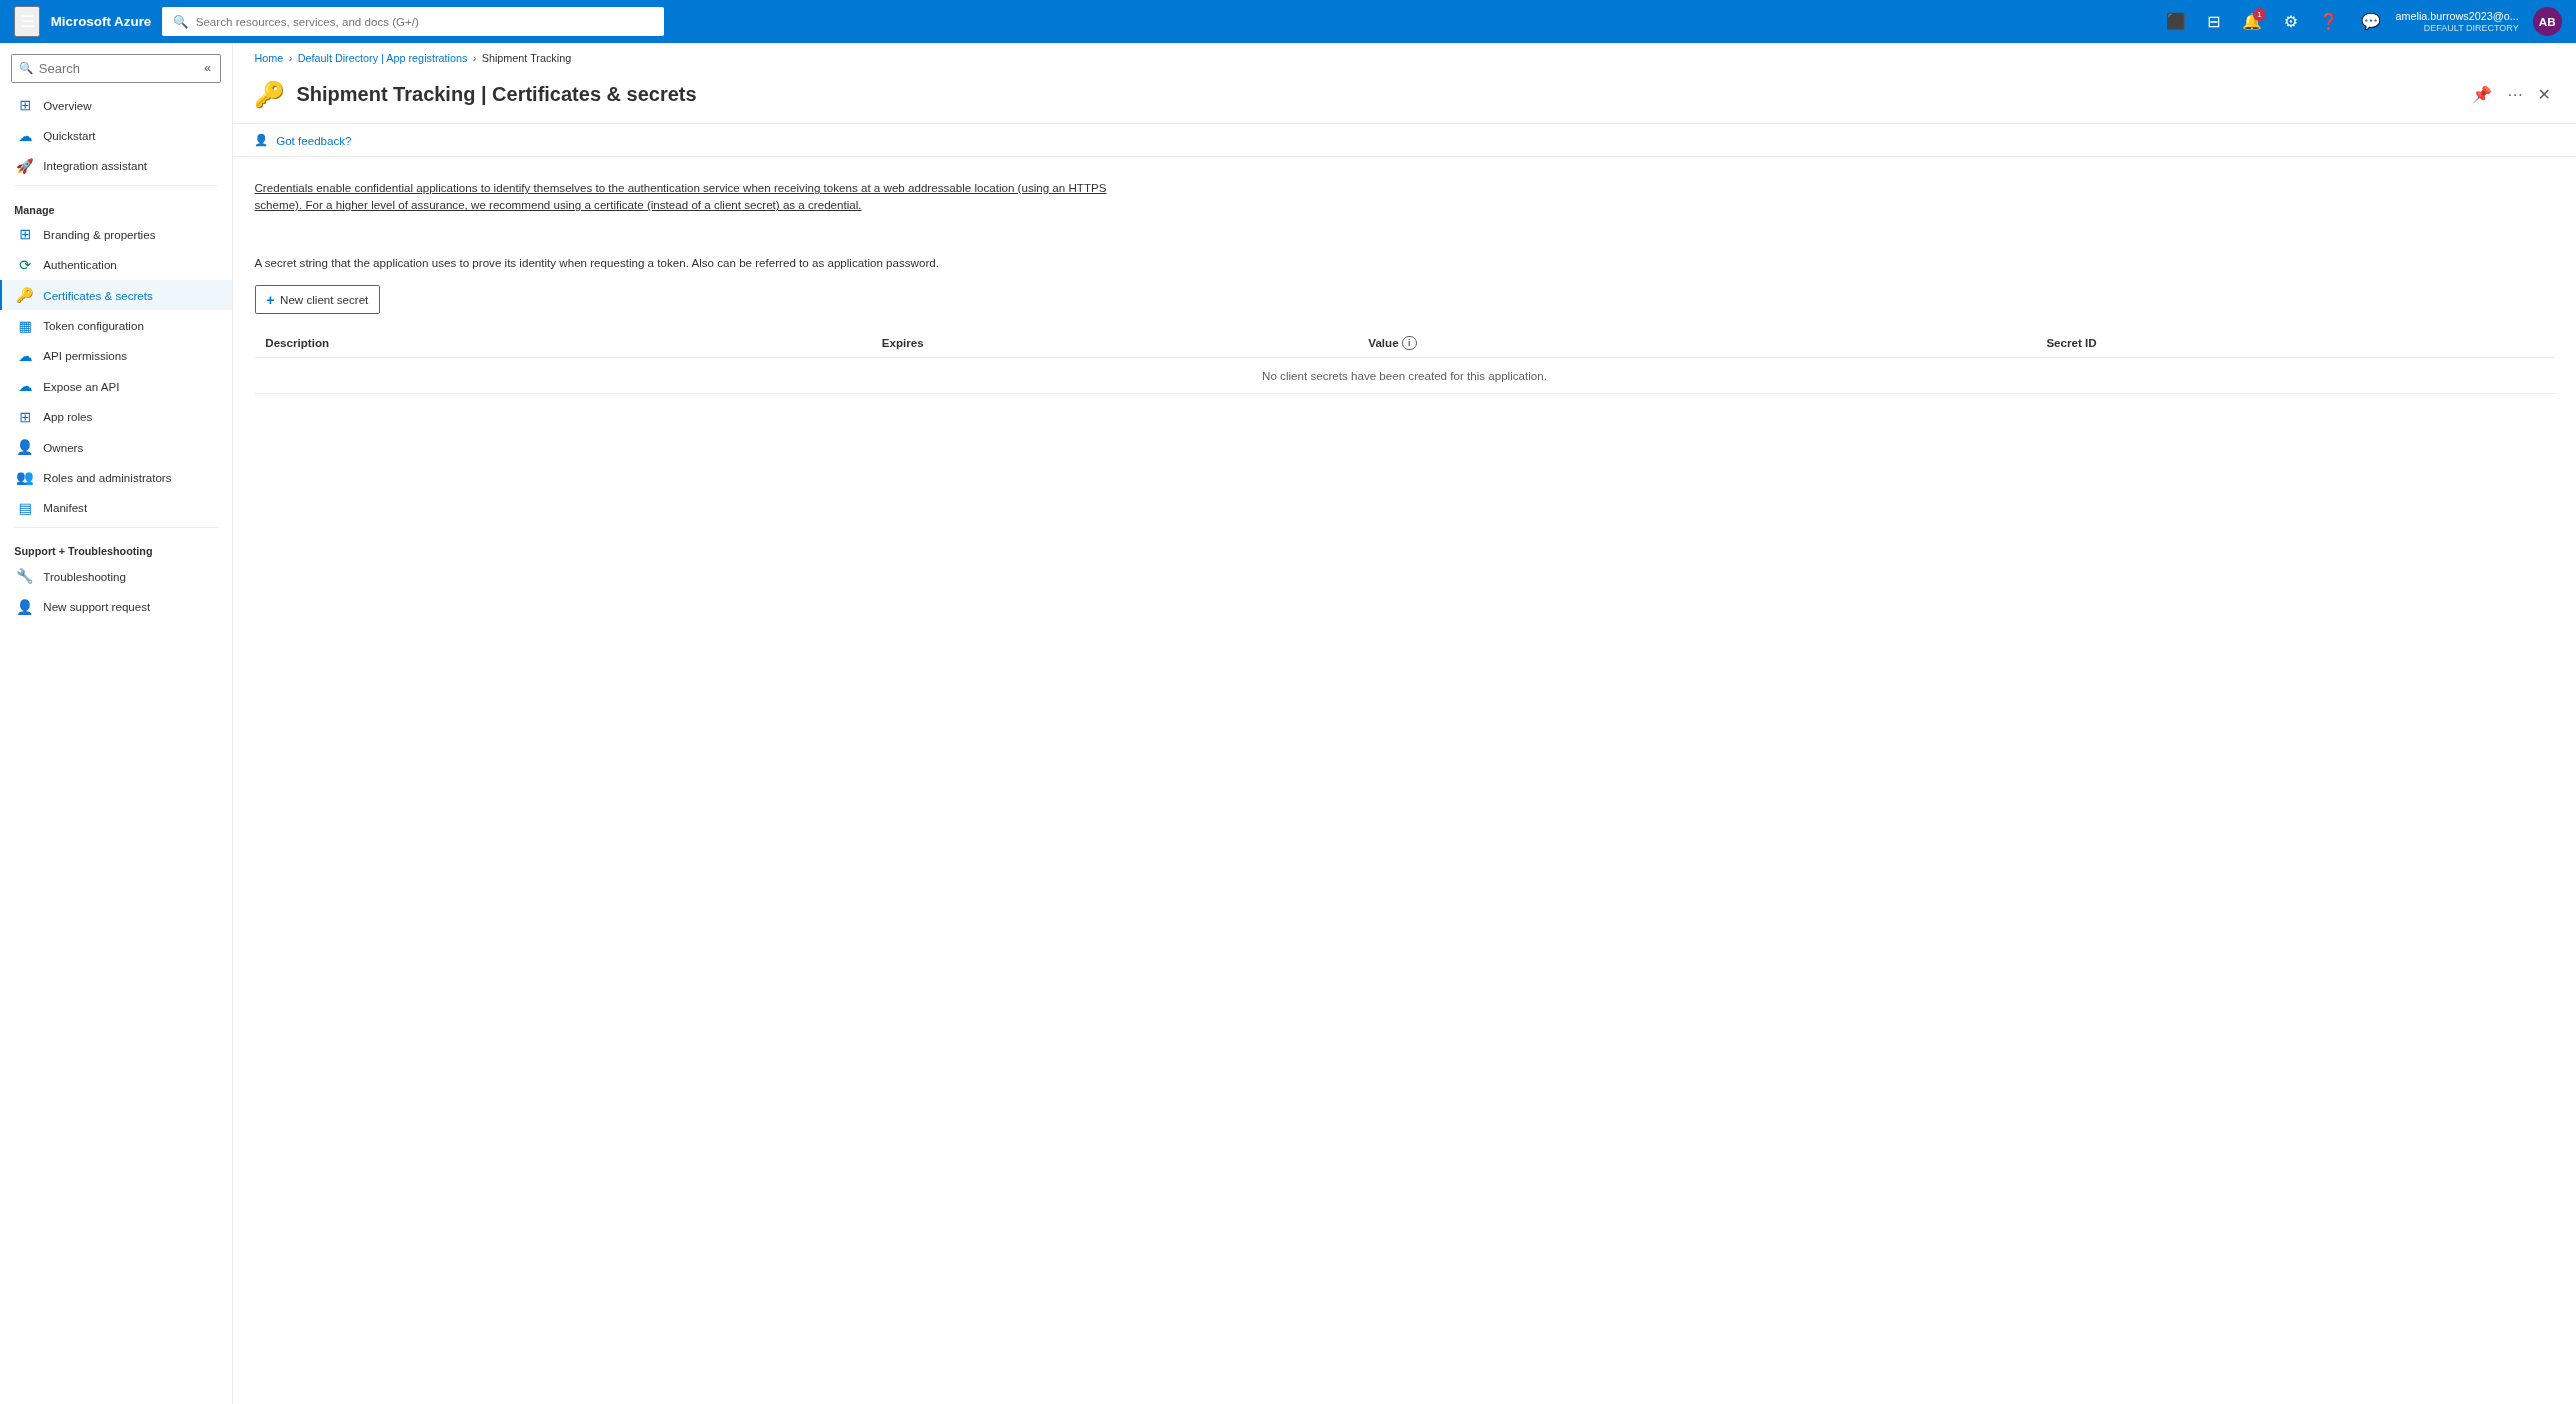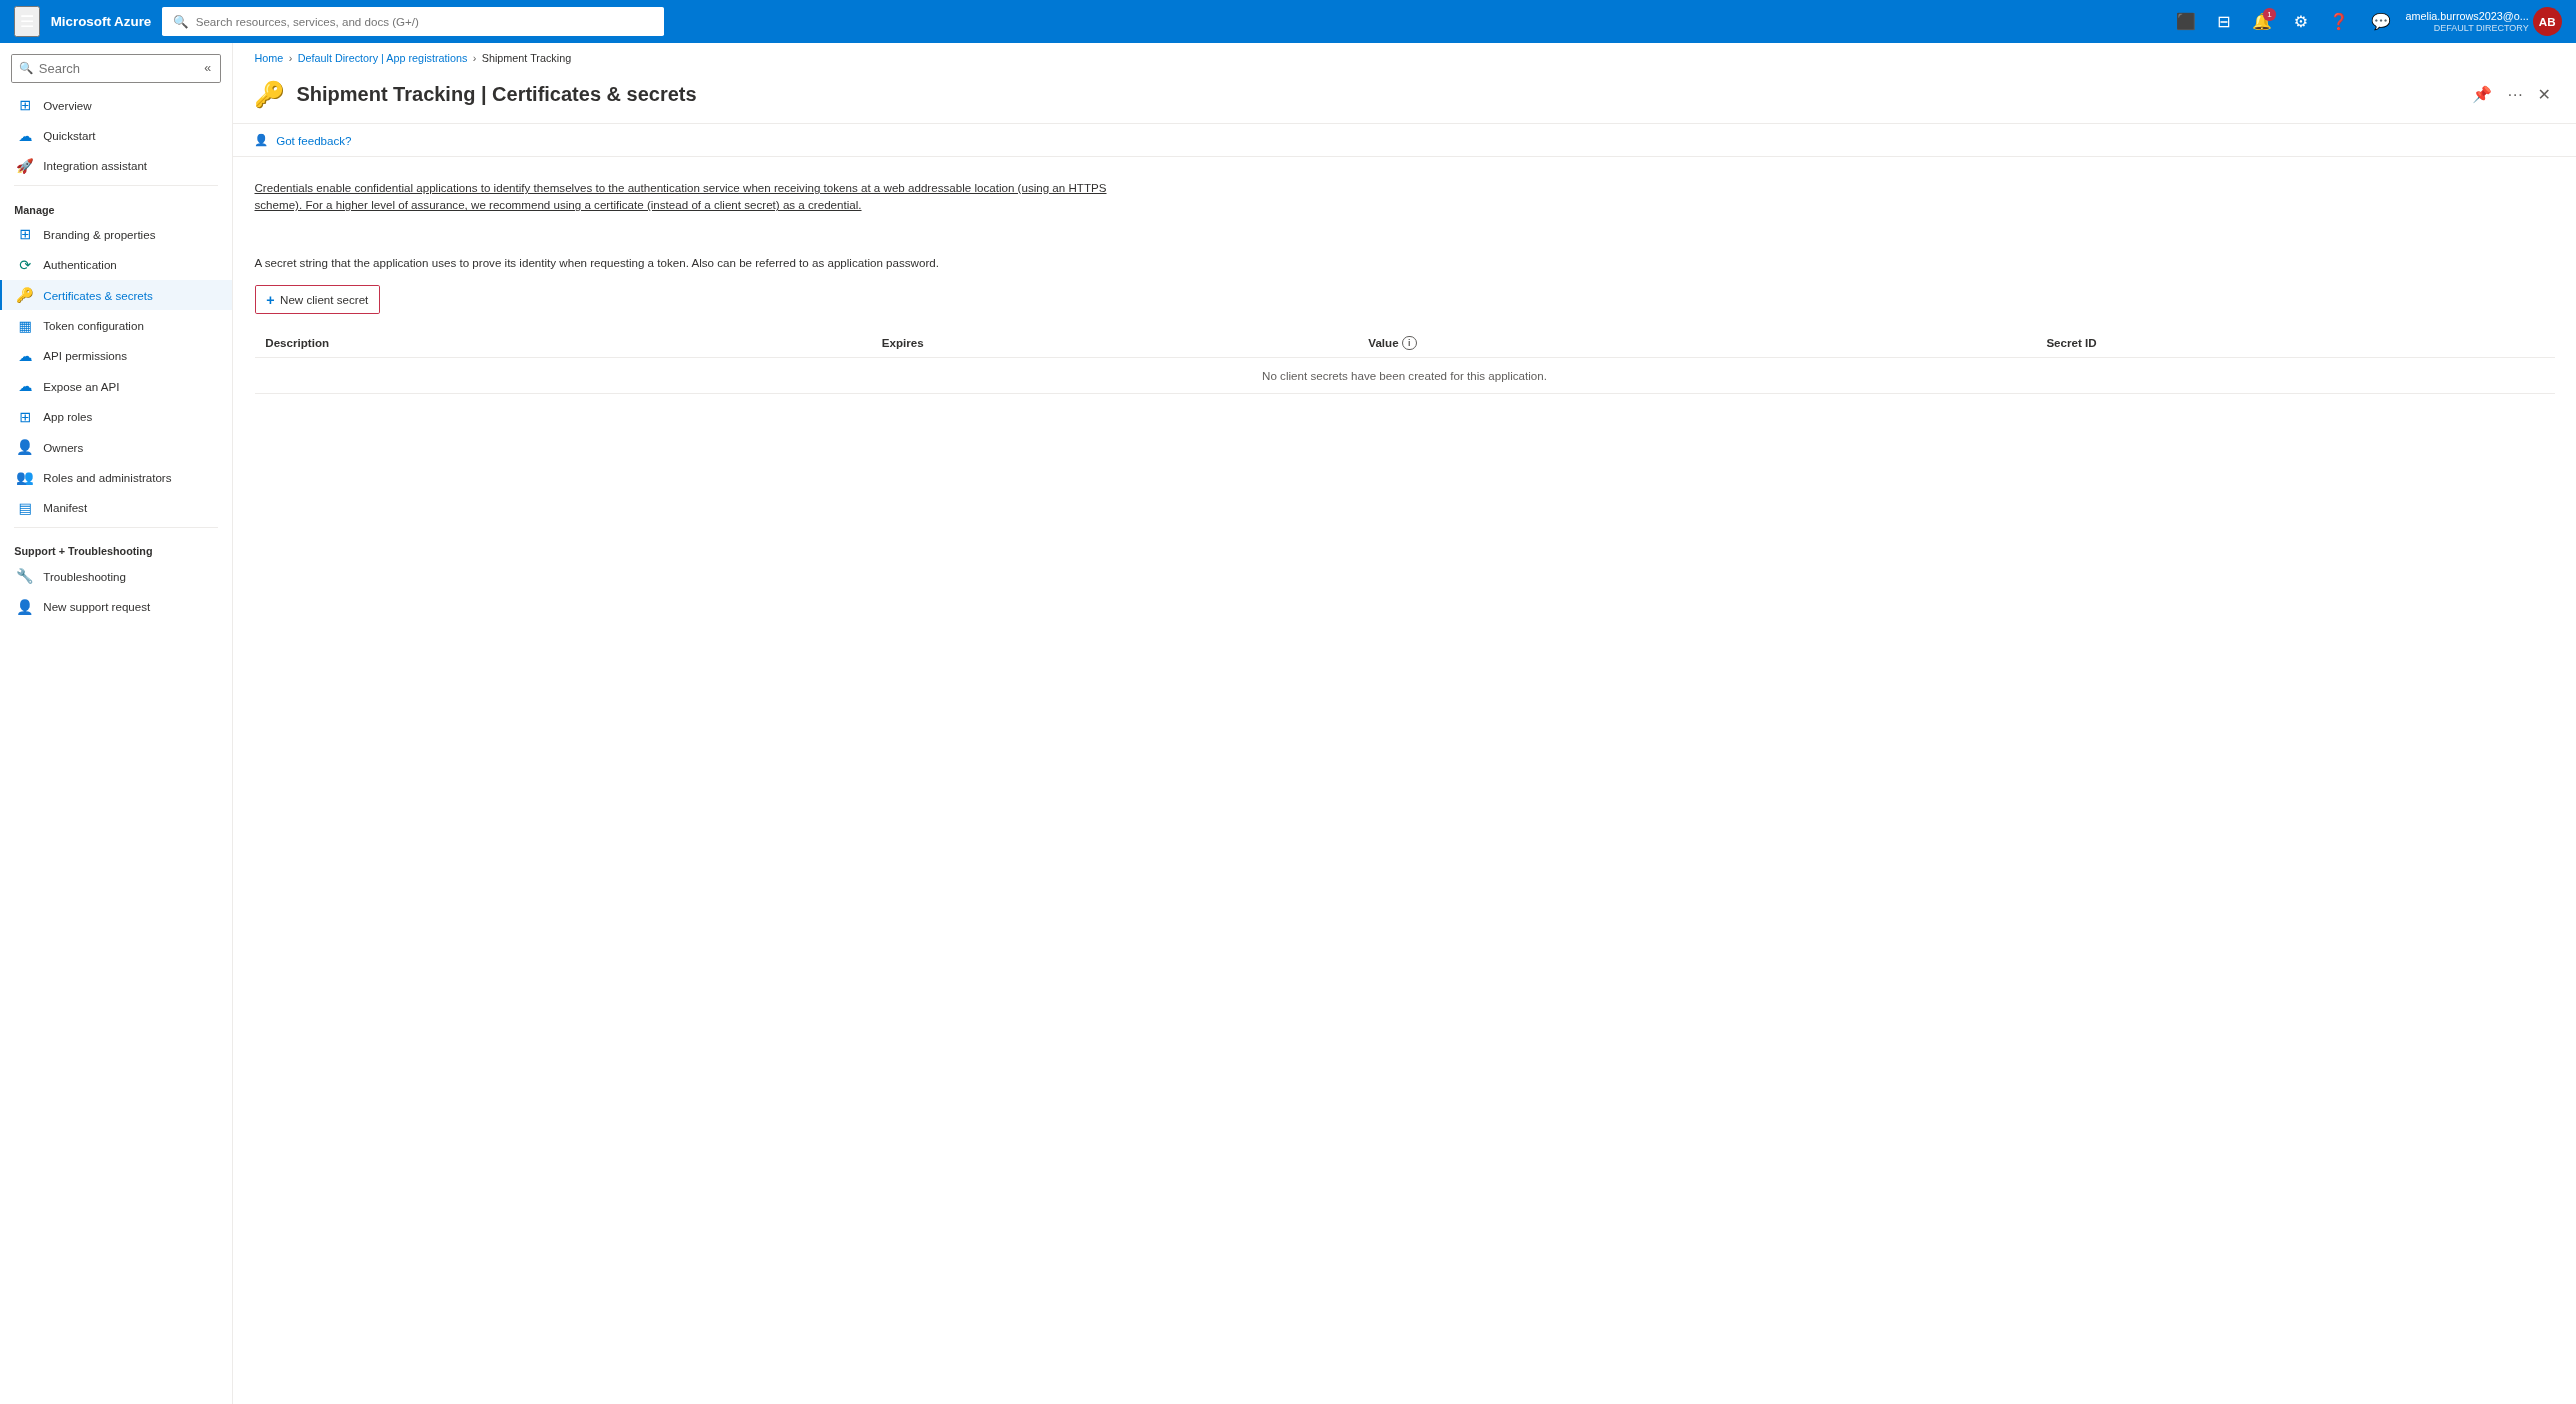--- a/index.html
+++ b/index.html
@@ -74,33 +74,33 @@
       background: #c4314b;
       color: white;
       border-radius: 50%;
       font-size: 8px;
       width: 12.5px; height: 12.5px;
       display: flex; align-items: center; justify-content: center;
     }
     .topbar-user {
       display: flex;
       align-items: center;
-      gap: 4px;
+      gap: 14px;
       color: white;
       font-size: 10.8px;
       cursor: pointer;
     }
     .topbar-user-text {
       text-align: right;
       line-height: 1.3;
     }
     .topbar-avatar {
       width: 29px; height: 29px;
       border-radius: 50%;
-      background: #b91c1c;
+      background: #701a75;
       display: flex; align-items: center; justify-content: center;
       color: white; font-weight: 600; font-size: 11.6px;
     }
     .topbar-user-dir {
       font-size: 9px;
       color: #c7e0f4;
     }
 
     
     .main-layout {

